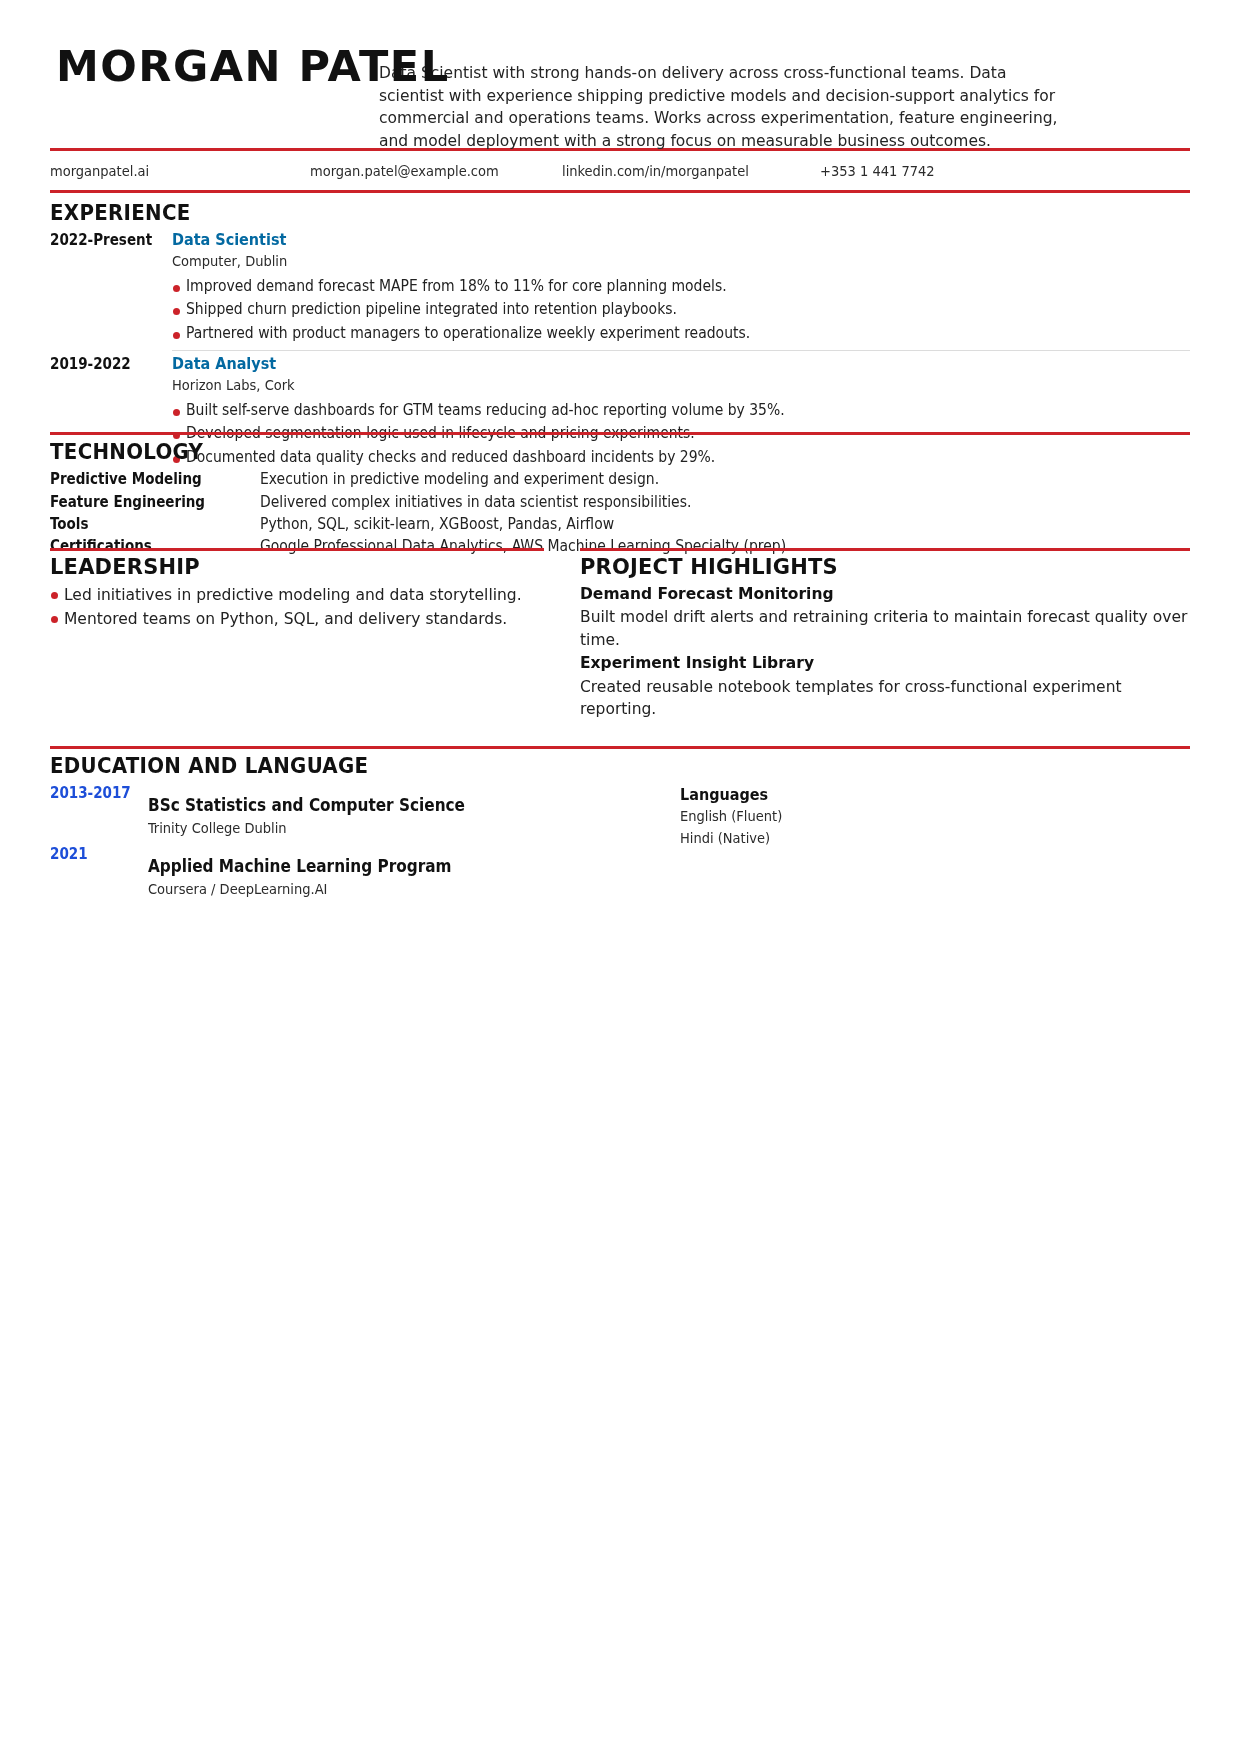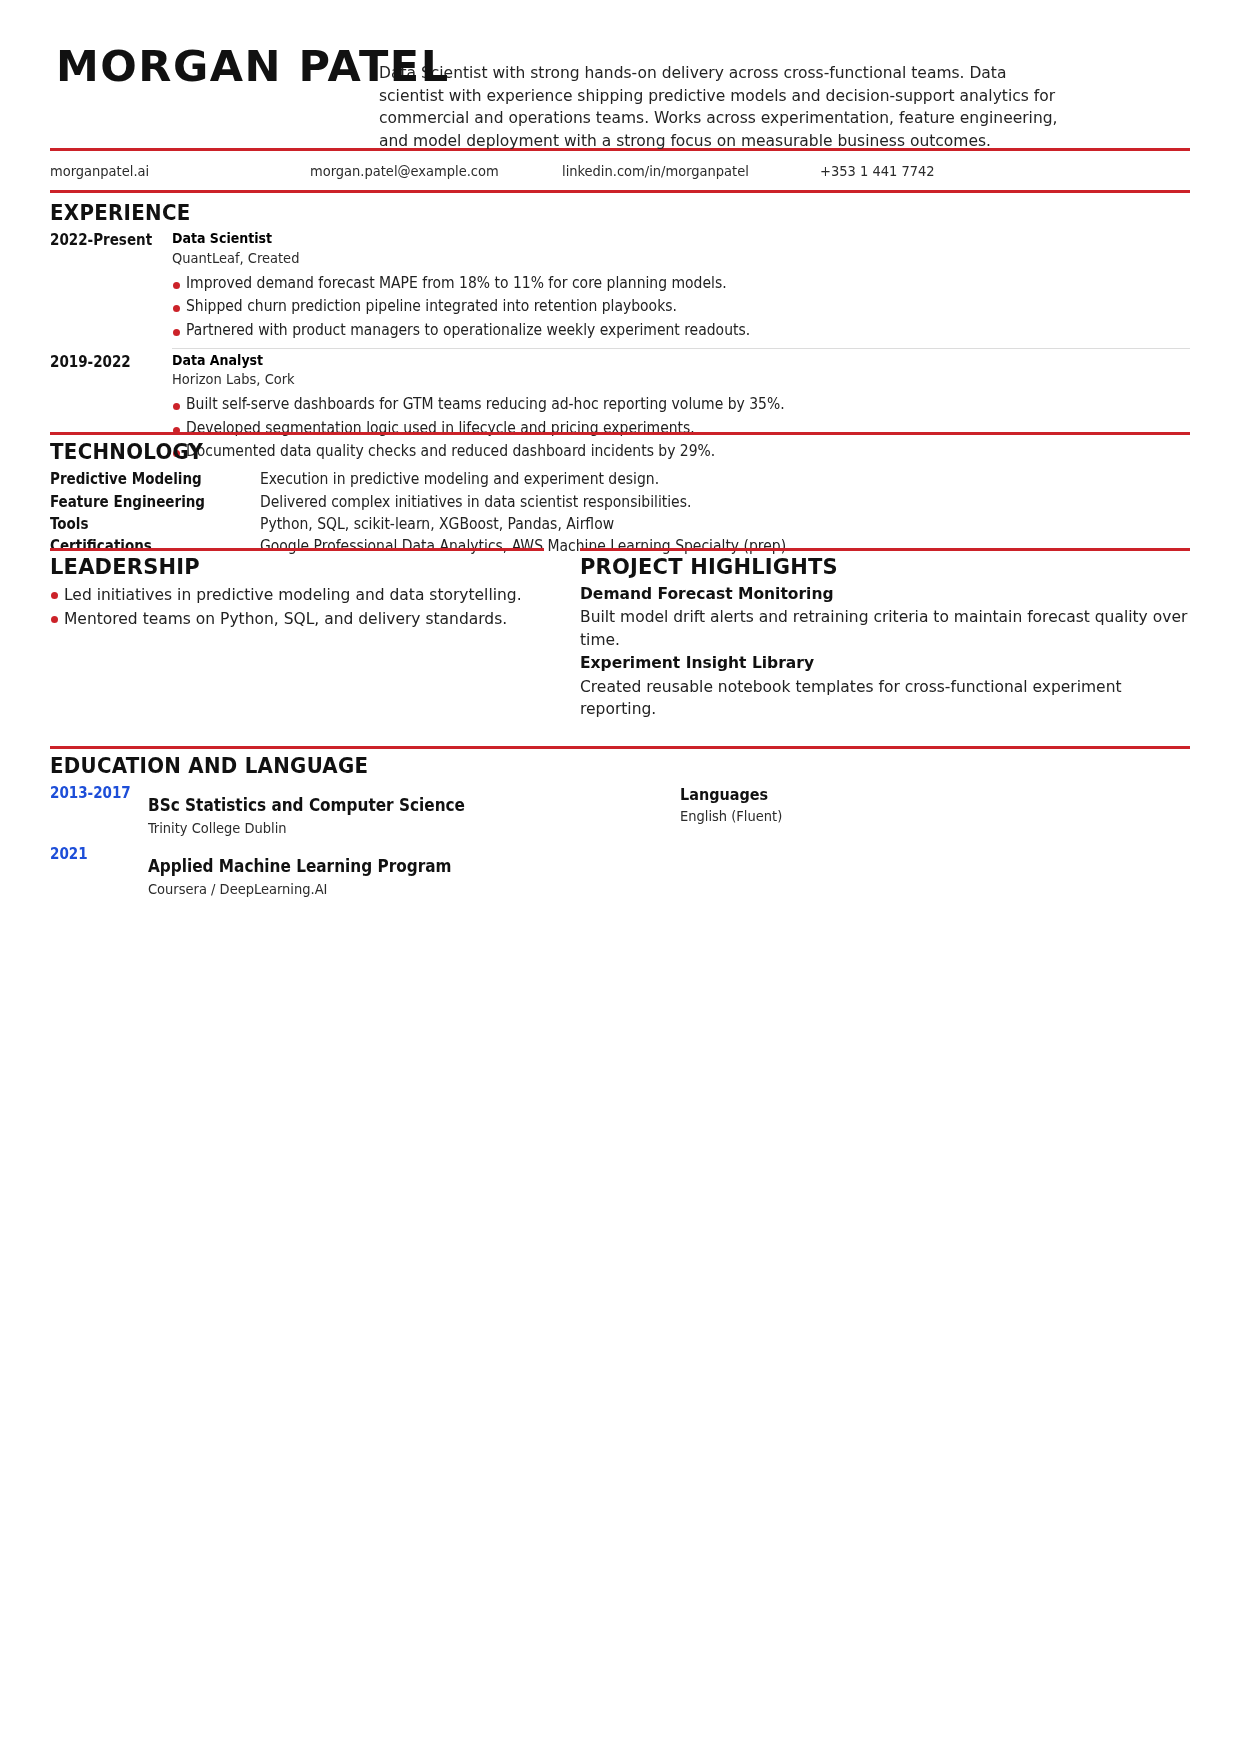--- a/index.html
+++ b/index.html
@@ -129,23 +129,23 @@
     font-family: "DejaVu Sans Condensed", "DejaVu Sans", sans-serif;
     font-size: 15px;
     font-weight: bold;
     color: #111111;
     padding-top: 2px;
     white-space: nowrap;
   }
   .job-body { flex: 1 1 auto; }
   .job-title {
     font-family: "DejaVu Sans Condensed", "DejaVu Sans", sans-serif;
-    font-size: 14px;
-    font-weight: bold;
-    color: #000000;
+    font-size: 16px;
+    font-weight: bold;
+    color: #0369a1;
     line-height: 1.35;
   }
   .job-org {
     font-family: "DejaVu Sans Condensed", "DejaVu Sans", sans-serif;
     font-size: 14.5px;
     color: #2b2b2b;
     line-height: 1.5;
     padding-bottom: 2px;
   }
   ul.bullets {
@@ -307,21 +307,21 @@
   </div>
   <div class="contact-rule"></div>
 
   <div class="section" id="experience">
     <div class="sec-title">EXPERIENCE</div>
 
     <div class="job">
       <div class="job-dates">2022-Present</div>
       <div class="job-body">
         <div class="job-title">Data Scientist</div>
-        <div class="job-org">QuantLeaf, Created</div>
+        <div class="job-org">Computer, Dublin</div>
         <ul class="bullets">
           <li>Improved demand forecast MAPE from 18% to 11% for core planning models.</li>
           <li>Shipped churn prediction pipeline integrated into retention playbooks.</li>
           <li>Partnered with product managers to operationalize weekly experiment readouts.</li>
         </ul>
       </div>
     </div>
 
     <div class="job-sep"></div>
 
@@ -404,17 +404,18 @@
           <div class="edu-body">
             <div class="edu-degree">Applied Machine Learning Program</div>
             <div class="edu-school">Coursera / DeepLearning.AI</div>
           </div>
         </div>
       </div>
 
       <div class="edu-right">
         <div class="lang-title">Languages</div>
         <div class="lang-item">English (Fluent)</div>
+        <div class="lang-item">Hindi (Native)</div>
       </div>
     </div>
   </div>
 
 </div>
 
 </body></html>

